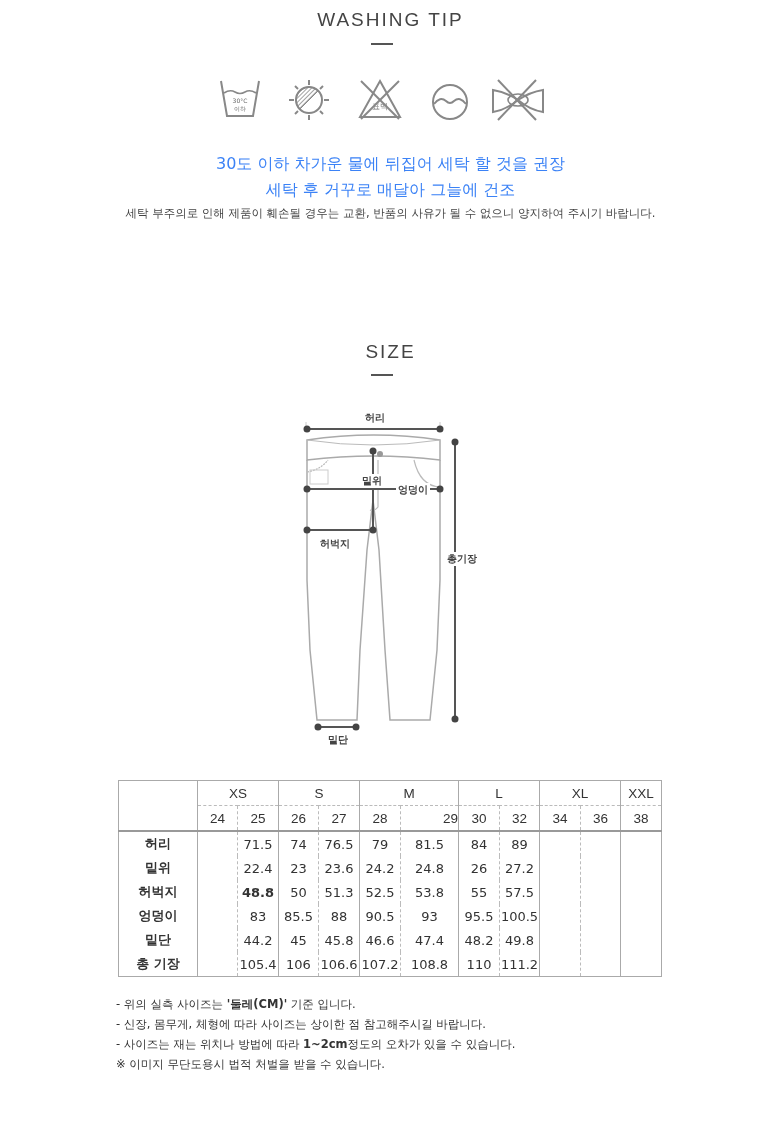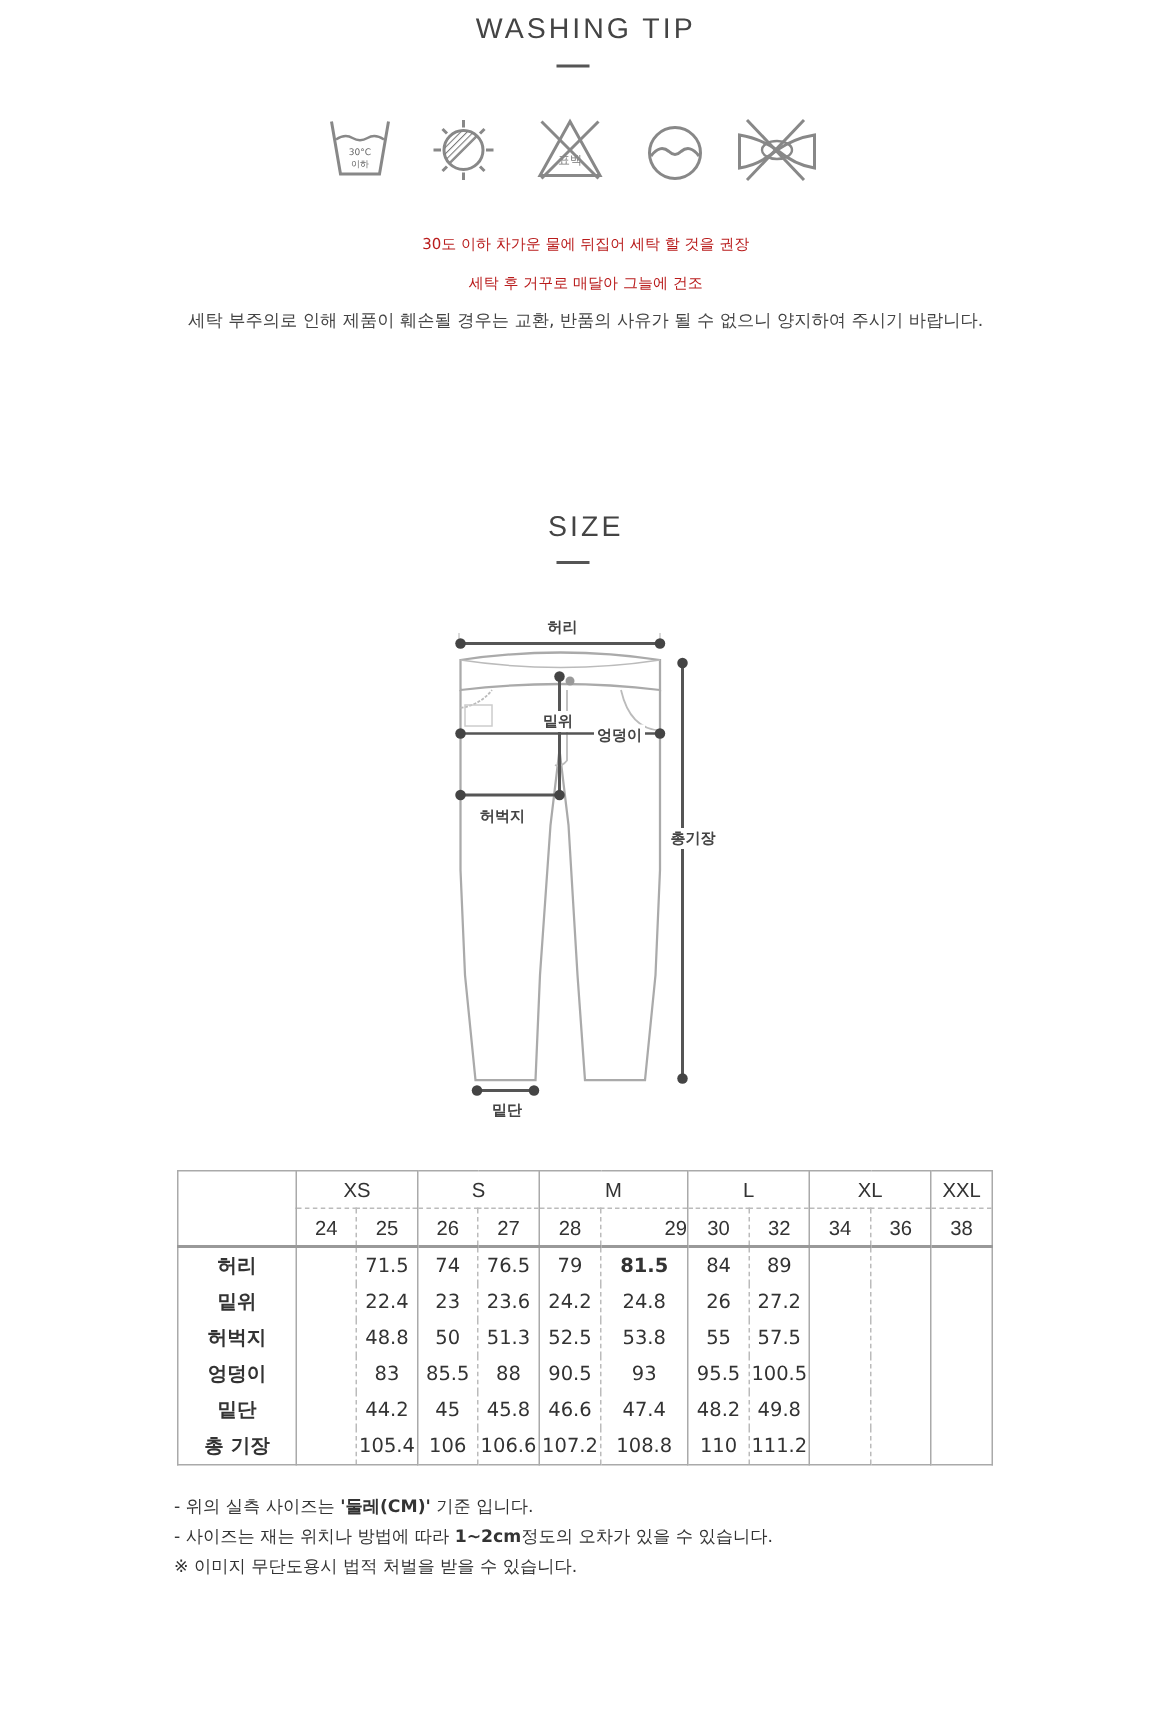--- a/index.html
+++ b/index.html
@@ -2,21 +2,21 @@
 <html><head>
 <meta charset="utf-8">
 <style>
   html,body{margin:0;padding:0;background:#fff;}
   body{width:781px;height:1143px;position:relative;overflow:hidden;font-family:"DejaVu Sans","Liberation Sans",sans-serif;color:#333;}
   .sec-title{position:absolute;left:0;width:781px;text-align:center;font-family:"Liberation Sans",sans-serif;font-size:19px;letter-spacing:2px;color:#444;}
   .sec-bar{position:absolute;width:22px;height:2px;background:#555;left:371px;}
   .icons{position:absolute;top:78px;left:0;width:648px;height:48px;}
   .icons svg{position:absolute;top:0;}
   .wash-lines{position:absolute;top:151px;left:0;width:781px;text-align:center;}
-  .wash-lines div{font-size:10px;color:#b91c1c;height:26px;line-height:26px;white-space:nowrap;}
+  .wash-lines div{font-size:16px;color:#3b82f6;height:26px;line-height:26px;white-space:nowrap;}
   .wash-lines .bold{font-weight:bold;font-size:13px;color:#222;}
   .wash-lines .small{font-size:11.5px;color:#444;height:22px;line-height:20px;}
   .diagram{position:absolute;left:290px;top:400px;width:200px;height:350px;}
   .diag-label{position:absolute;font-size:10px;font-weight:bold;color:#444;background:#fff;padding:0 2px;}
   table.size{position:absolute;left:118px;top:780px;border-collapse:collapse;font-size:13px;color:#333;}
   table.size td,table.size th{height:24px;padding:0;text-align:center;font-weight:normal;}
   table.size th{font-family:"Liberation Sans",sans-serif;font-size:13.5px;}
   .notes{position:absolute;left:116px;top:994px;font-size:11.5px;color:#333;}
   .notes div{height:20px;line-height:20px;white-space:nowrap;}
 </style>
@@ -173,21 +173,21 @@
       </tr>
   </thead>
   <tbody id="size-body">
       <tr>
         <td style="font-weight: bold; border-left: 1px solid rgb(170, 170, 170); border-right: 1px solid rgb(170, 170, 170);">허리</td>
         <td style="border-right: 1px dashed rgb(187, 187, 187);"></td>
         <td style="border-right: 1px solid rgb(170, 170, 170);">71.5</td>
         <td style="border-right: 1px dashed rgb(187, 187, 187);">74</td>
         <td style="border-right: 1px solid rgb(170, 170, 170);">76.5</td>
         <td style="border-right: 1px dashed rgb(187, 187, 187);">79</td>
-        <td style="border-right: 1px solid rgb(170, 170, 170); font-weight: bold;">81.5</td>
+        <td style="border-right: 1px solid rgb(170, 170, 170);">81.5</td>
         <td style="border-right: 1px dashed rgb(187, 187, 187);">84</td>
         <td style="border-right: 1px solid rgb(170, 170, 170);">89</td>
         <td style="border-right: 1px dashed rgb(187, 187, 187);"></td>
         <td style="border-right: 1px solid rgb(170, 170, 170);"></td>
         <td style="border-right: 1px solid rgb(170, 170, 170);"></td>
       </tr>
       <tr>
         <td style="font-weight: bold; border-left: 1px solid rgb(170, 170, 170); border-right: 1px solid rgb(170, 170, 170);">밑위</td>
         <td style="border-right: 1px dashed rgb(187, 187, 187);"></td>
         <td style="border-right: 1px solid rgb(170, 170, 170);">22.4</td>
@@ -197,21 +197,21 @@
         <td style="border-right: 1px solid rgb(170, 170, 170);">24.8</td>
         <td style="border-right: 1px dashed rgb(187, 187, 187);">26</td>
         <td style="border-right: 1px solid rgb(170, 170, 170);">27.2</td>
         <td style="border-right: 1px dashed rgb(187, 187, 187);"></td>
         <td style="border-right: 1px solid rgb(170, 170, 170);"></td>
         <td style="border-right: 1px solid rgb(170, 170, 170);"></td>
       </tr>
       <tr>
         <td style="font-weight: bold; border-left: 1px solid rgb(170, 170, 170); border-right: 1px solid rgb(170, 170, 170);">허벅지</td>
         <td style="border-right: 1px dashed rgb(187, 187, 187);"></td>
-        <td style="border-right: 1px solid rgb(170, 170, 170);">48.8</td>
+        <td style="border-right: 1px solid rgb(170, 170, 170); font-weight: bold;">48.8</td>
         <td style="border-right: 1px dashed rgb(187, 187, 187);">50</td>
         <td style="border-right: 1px solid rgb(170, 170, 170);">51.3</td>
         <td style="border-right: 1px dashed rgb(187, 187, 187);">52.5</td>
         <td style="border-right: 1px solid rgb(170, 170, 170);">53.8</td>
         <td style="border-right: 1px dashed rgb(187, 187, 187);">55</td>
         <td style="border-right: 1px solid rgb(170, 170, 170);">57.5</td>
         <td style="border-right: 1px dashed rgb(187, 187, 187);"></td>
         <td style="border-right: 1px solid rgb(170, 170, 170);"></td>
         <td style="border-right: 1px solid rgb(170, 170, 170);"></td>
       </tr>
@@ -255,15 +255,16 @@
         <td style="border-right: 1px solid rgb(170, 170, 170); border-bottom: 1px solid rgb(170, 170, 170);">111.2</td>
         <td style="border-right: 1px dashed rgb(187, 187, 187); border-bottom: 1px solid rgb(170, 170, 170);"></td>
         <td style="border-right: 1px solid rgb(170, 170, 170); border-bottom: 1px solid rgb(170, 170, 170);"></td>
         <td style="border-right: 1px solid rgb(170, 170, 170); border-bottom: 1px solid rgb(170, 170, 170);"></td>
       </tr>
     </tbody>
 </table>
 
 <div class="notes" id="notes">
     <div><span>- 위의 실측 사이즈는 </span><b>'둘레(CM)'</b><span> 기준 입니다.</span></div>
+    <div><span>- 신장, 몸무게, 체형에 따라 사이즈는 상이한 점 참고해주시길 바랍니다.</span><b></b><span></span></div>
     <div><span>- 사이즈는 재는 위치나 방법에 따라 </span><b>1~2cm</b><span>정도의 오차가 있을 수 있습니다.</span></div>
     <div><span>※ 이미지 무단도용시 법적 처벌을 받을 수 있습니다.</span><b></b><span></span></div>
   </div>
 
 </body></html>

